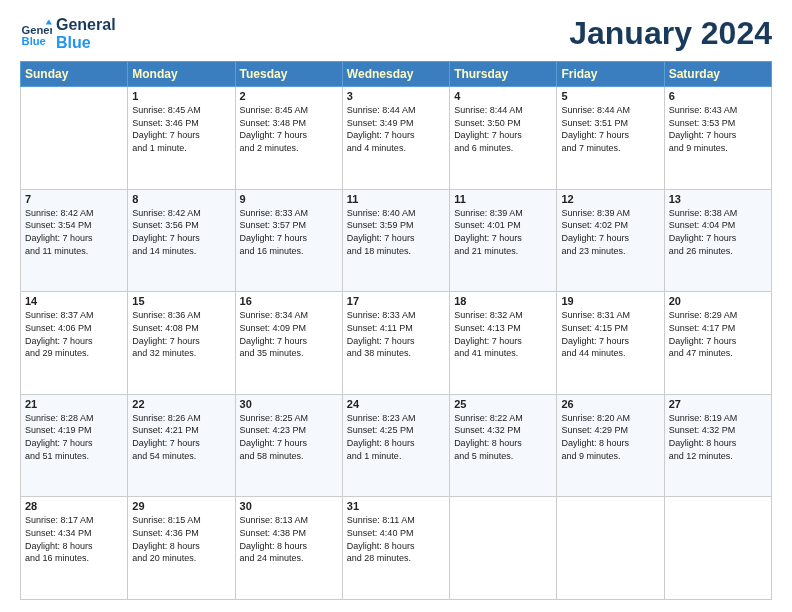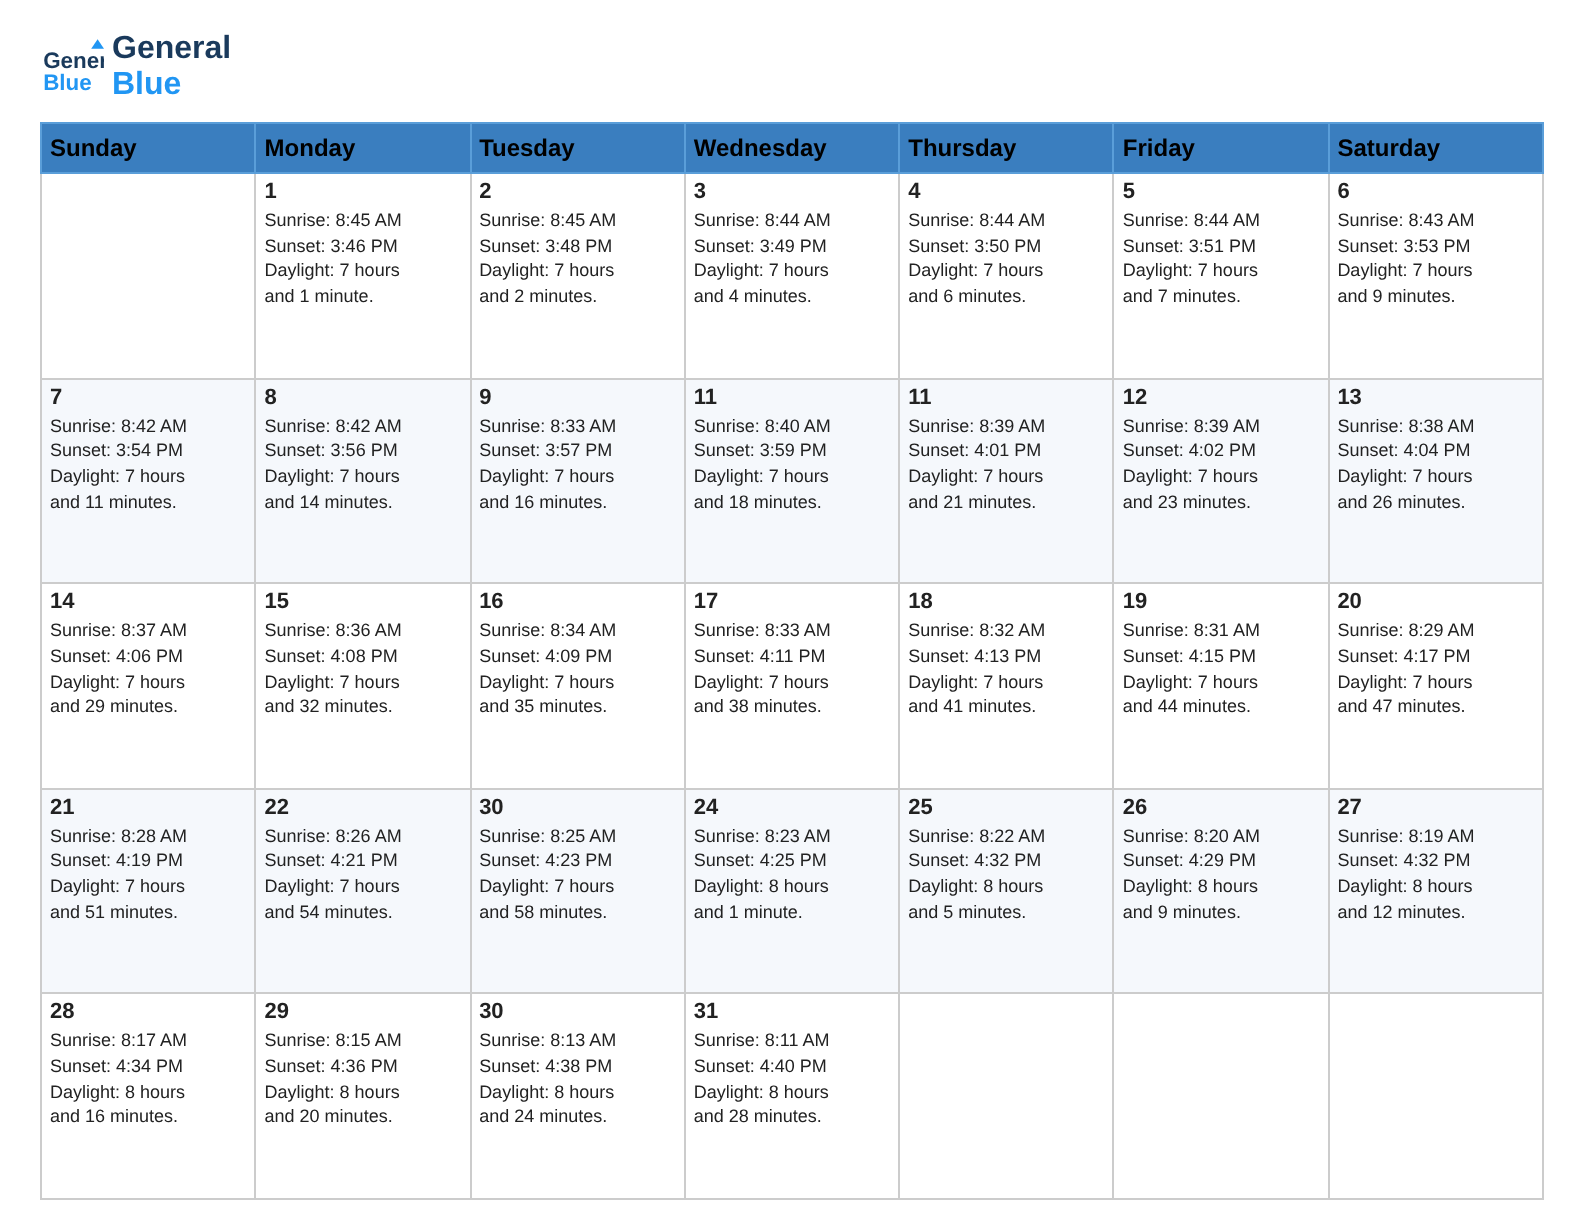--- a/index.html
+++ b/index.html
@@ -48,21 +48,21 @@
     }
     .calendar {
       flex: 1;
       border: 1px solid #ccc;
       border-collapse: collapse;
       width: 100%;
       table-layout: fixed;
     }
     .calendar thead th {
       background-color: #3a7ebf;
-      color: #000000;
+      color: #fef9c3;
       font-size: 12px;
       font-weight: bold;
       padding: 5px 4px;
       text-align: left;
       border: 1px solid #5a9ed9;
     }
     .calendar tbody td {
       vertical-align: top;
       border: 1px solid #ccc;
       padding: 3px 4px;
@@ -100,20 +100,21 @@
         <text x="2" y="20" font-size="14" font-weight="bold" fill="#1a3a5c">General</text>
         <text x="2" y="34" font-size="14" font-weight="bold" fill="#2196F3">Blue</text>
         <polygon points="32,8 40,8 36,2" fill="#2196F3"></polygon>
       </svg>
       <div style="display:flex; flex-direction:column; line-height:1.1;">
         <span style="font-size:16px; font-weight:bold; color:#1a3a5c;">General</span>
         <span style="font-size:16px; font-weight:bold; color:#2196F3;">Blue</span>
       </div>
     </div>
     <div class="title-area">
+      <div class="month-title">January 2024</div>
     </div>
   </div>
 
   <table class="calendar">
     <thead>
       <tr>
       <th>Sunday</th>
           <th>Monday</th>
           <th>Tuesday</th>
           <th>Wednesday</th>

